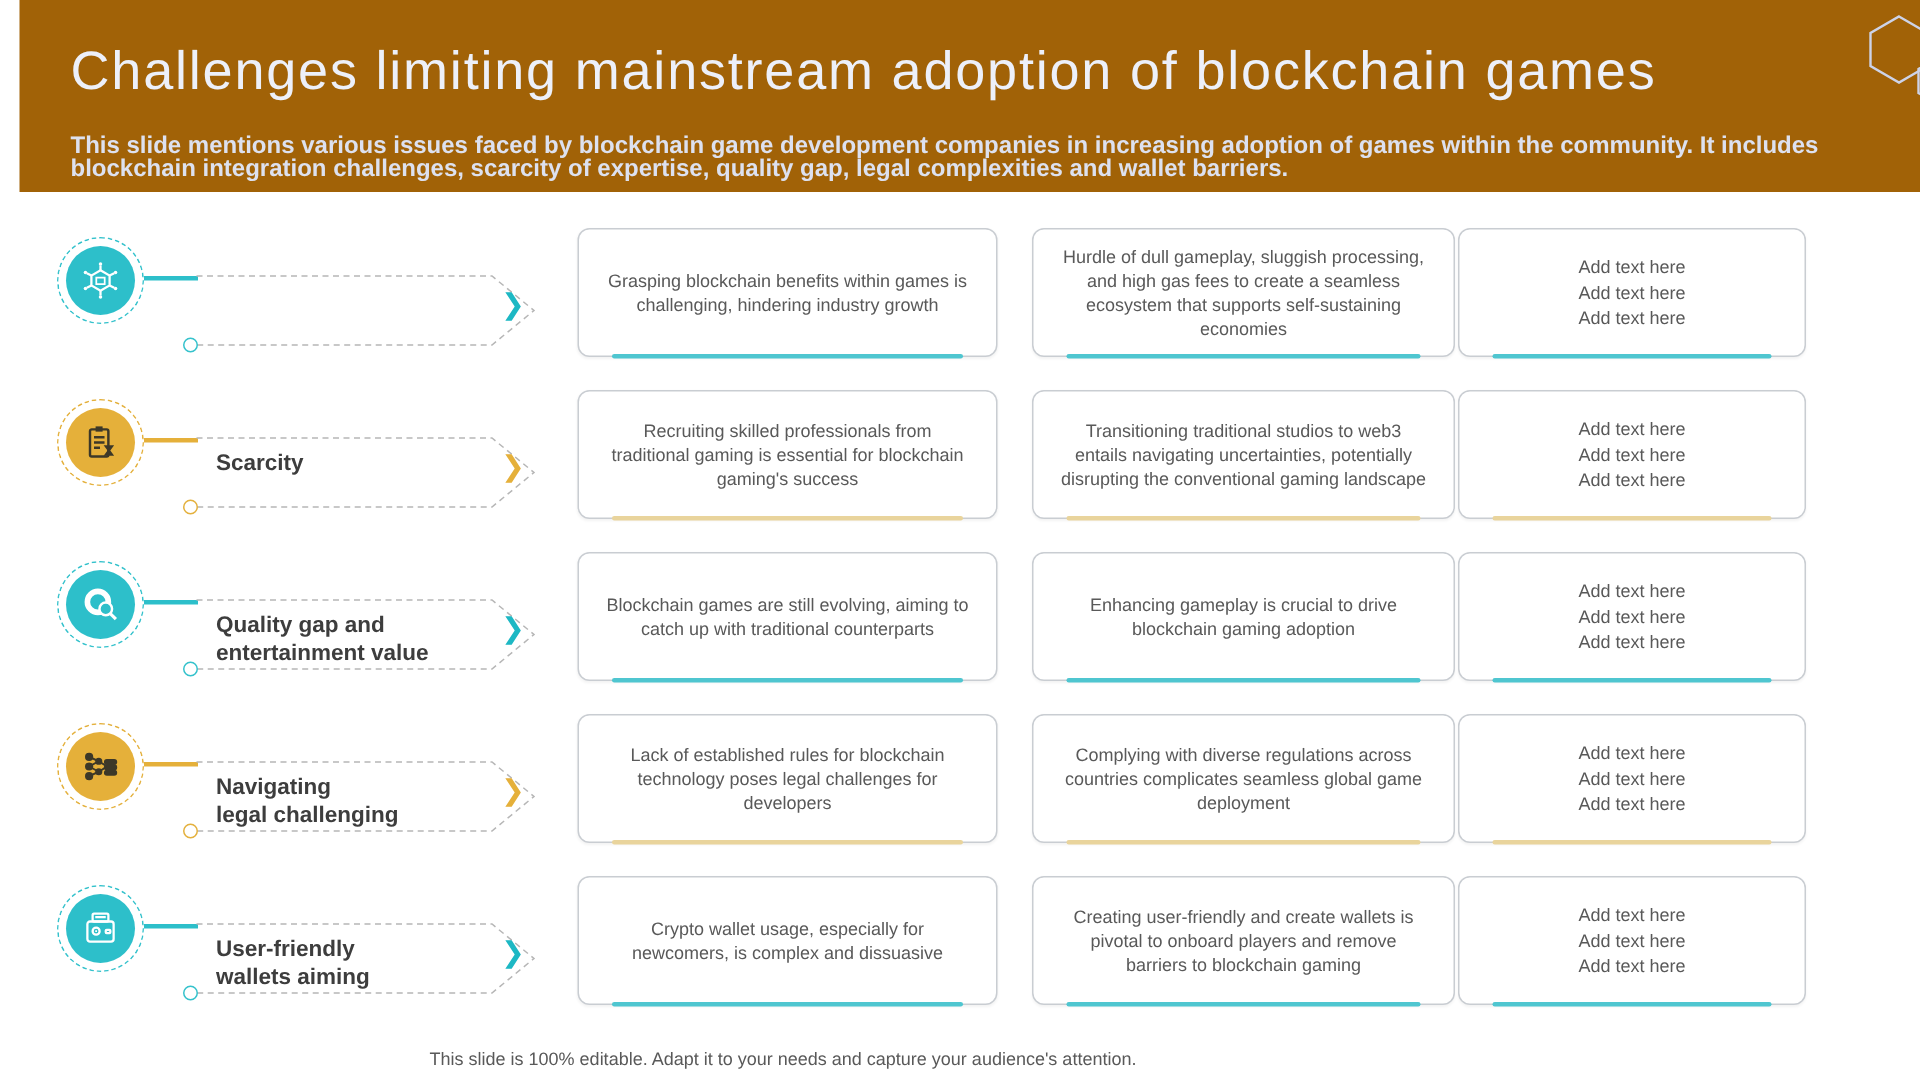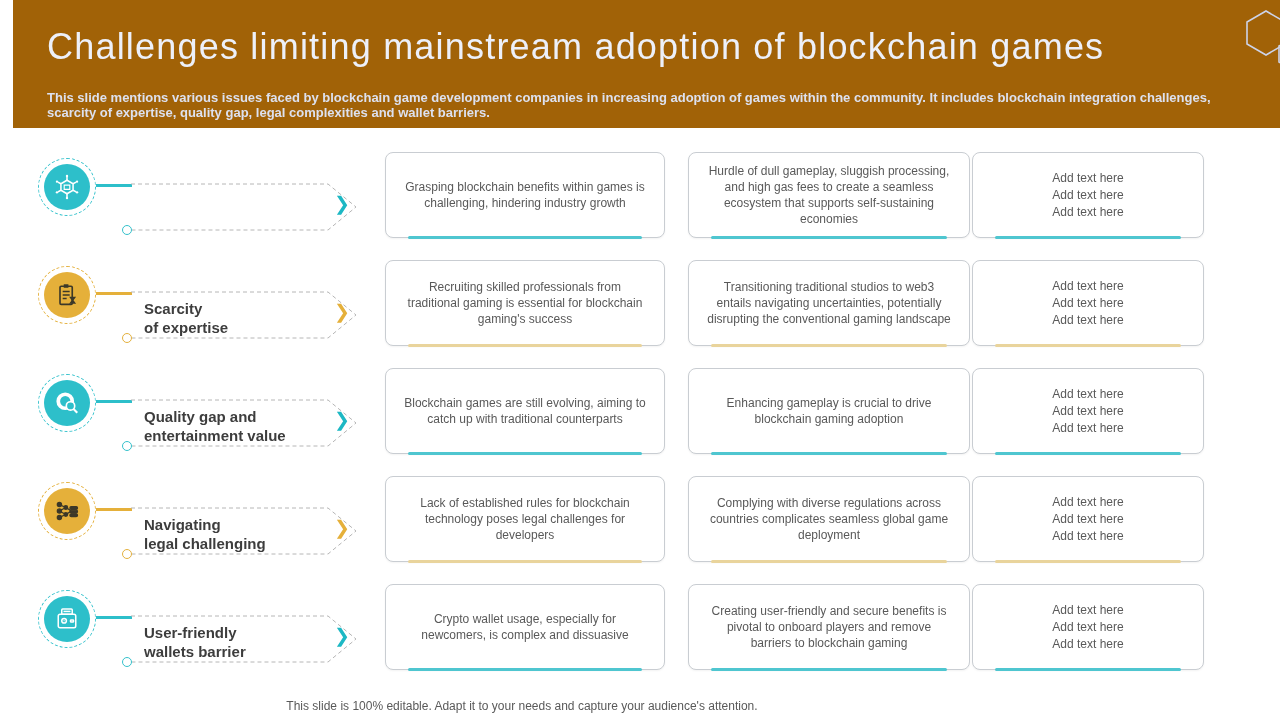--- a/index.html
+++ b/index.html
@@ -15,21 +15,21 @@
     position:absolute; left:13px; top:0; width:1280px; height:128px;
     background:#a16207; overflow:hidden;
   }
   .title {
     position:absolute; left:34px; top:26px; width:1180px;
     color:#edf0f9; font-size:36px; font-weight:400; letter-spacing:1.2px;
     white-space:nowrap;
   }
   .subtitle {
     position:absolute; left:34px; top:90px; width:1205px;
-    color:#dde1ef; font-size:13px; line-height:15px; font-weight:700;
+    color:#dde1ef; font-size:16px; line-height:15px; font-weight:700;
   }
   .hex-logo { position:absolute; right:-14px; top:4px; }
 
   
   .row { position:absolute; left:0; width:1280px; height:108px; }
   .row1 { top:152px; } .row2 { top:260px; } .row3 { top:368px; }
   .row4 { top:476px; } .row5 { top:584px; }
 
   .icon-ring {
     position:absolute; left:38px; top:6px; width:58px; height:58px;
@@ -159,21 +159,20 @@
       </svg>
     </div>
   </div>
   <div class="connector"></div>
   <svg class="banner-outline" width="230" height="48" viewBox="0 0 230 48" fill="none">
     <path d="M1 1 H198 L226 24 L198 47 H1" stroke="#b6b6b6" stroke-width="1" stroke-dasharray="4 3"></path>
   </svg>
   <div class="node-dot"></div>
   <div class="row-label">
     <div>Scarcity</div>
-      <div>of expertise</div>
   </div>
   <span class="chevron">❯</span>
   <div class="box c1">
       <span>Recruiting skilled professionals from traditional gaming is essential for blockchain gaming's success</span>
     </div>
   <div class="box c2">
       <span>Transitioning traditional studios to web3 entails navigating uncertainties, potentially disrupting the conventional gaming landscape</span>
     </div>
   <div class="box c3 add-lines">
     <div>
@@ -273,28 +272,28 @@
       </svg>
     </div>
   </div>
   <div class="connector"></div>
   <svg class="banner-outline" width="230" height="48" viewBox="0 0 230 48" fill="none">
     <path d="M1 1 H198 L226 24 L198 47 H1" stroke="#b6b6b6" stroke-width="1" stroke-dasharray="4 3"></path>
   </svg>
   <div class="node-dot"></div>
   <div class="row-label">
     <div>User-friendly</div>
-      <div>wallets barrier</div>
+      <div>wallets aiming</div>
   </div>
   <span class="chevron">❯</span>
   <div class="box c1">
       <span>Crypto wallet usage, especially for newcomers, is complex and dissuasive</span>
     </div>
   <div class="box c2">
-      <span>Creating user-friendly and secure benefits is pivotal to onboard players and remove barriers to blockchain gaming</span>
+      <span>Creating user-friendly and create wallets is pivotal to onboard players and remove barriers to blockchain gaming</span>
     </div>
   <div class="box c3 add-lines">
     <div>
       <div>Add text here</div>
       <div>Add text here</div>
       <div>Add text here</div>
     </div>
   </div>
 </div>
 

